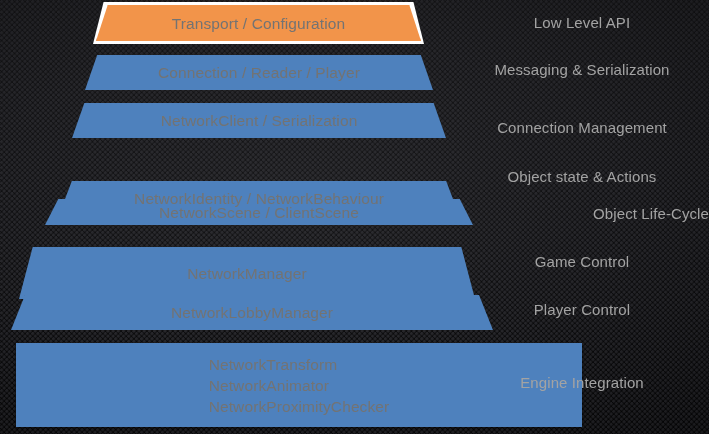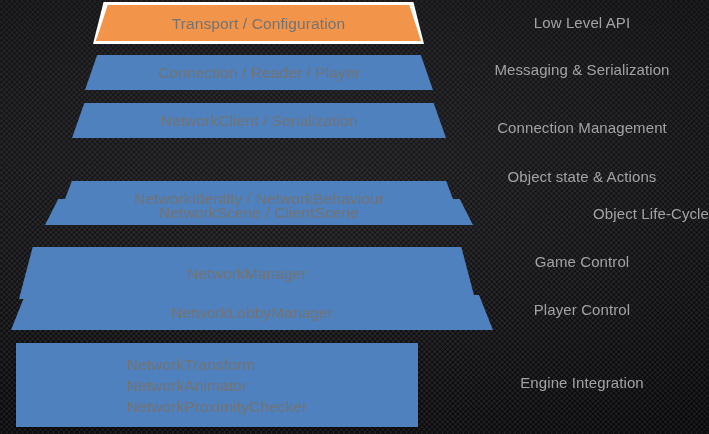--- a/index.html
+++ b/index.html
@@ -128,21 +128,21 @@
   <div class="layer" style="left:19px; top:247px; width:456px; height:52px;">
     <div class="shape" style="clip-path: polygon(3.0% 0%, 97.0% 0%, 100% 100%, 0% 100%);"></div>
     <div class="layer-label">NetworkManager</div>
   </div>
 
   <div class="layer" style="left:11px; top:295px; width:482px; height:35px;">
     <div class="shape" style="clip-path: polygon(2.9% 0%, 97.1% 0%, 100% 100%, 0% 100%);"></div>
     <div class="layer-label">NetworkLobbyManager</div>
   </div>
 
-  <div class="layer bottom" style="left:16px; top:343px; width:402px; height:84px;">
+  <div class="layer bottom" style="left:16px; top:343px; width:566px; height:84px;">
     <div class="shape"></div>
     <div class="layer-label">NetworkTransform
 NetworkAnimator
 NetworkProximityChecker</div>
   </div>
 
   <div class="caption" style="top:14px;">Low Level API</div>
 
   <div class="caption" style="top:61px;">Messaging &amp; Serialization</div>
 

